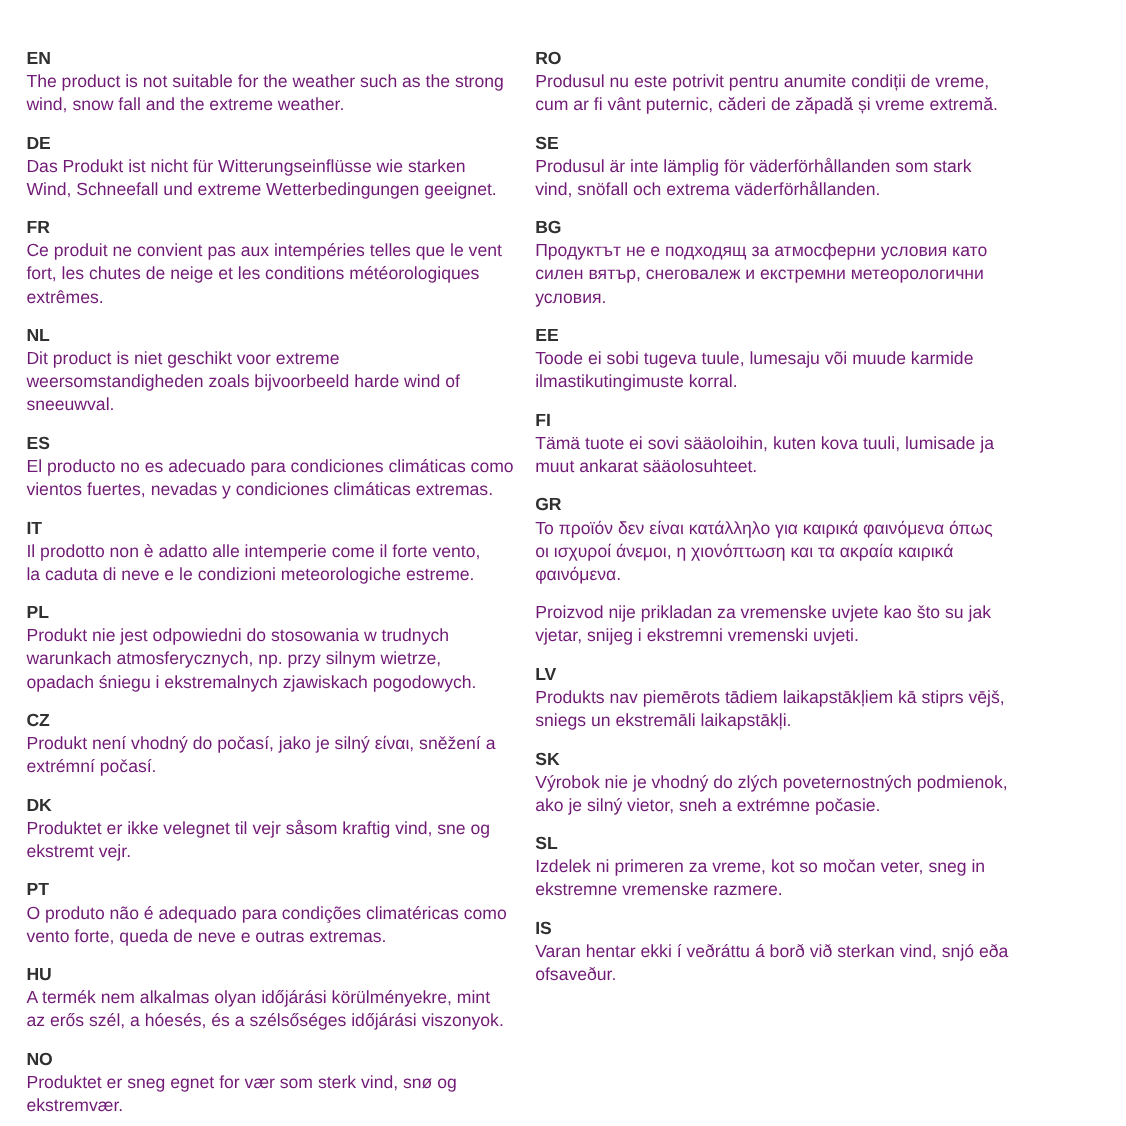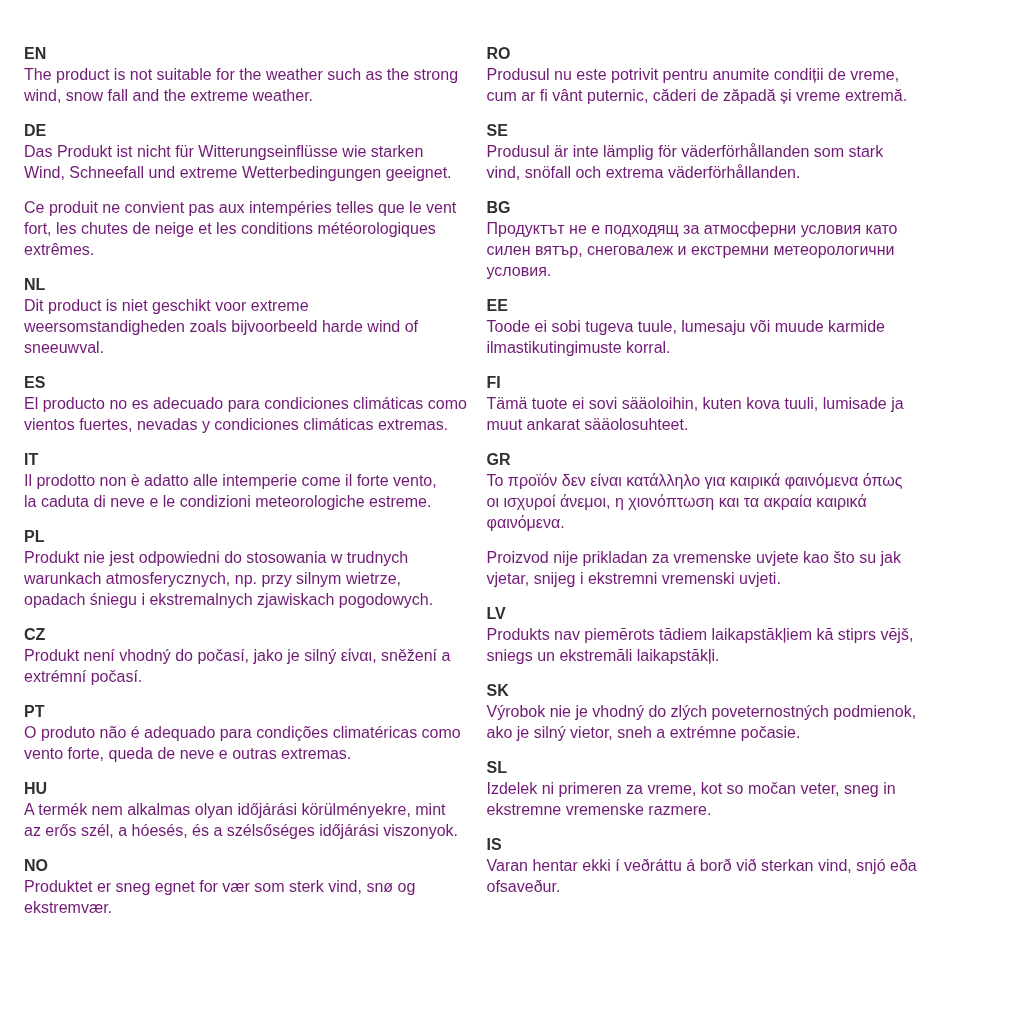--- a/index.html
+++ b/index.html
@@ -52,20 +52,21 @@
       <div class="lang-code">EN</div>
       <div class="lang-text">The product is not suitable for the weather such as the strong
 wind, snow fall and the extreme weather.</div>
     </div>
     <div class="section">
       <div class="lang-code">DE</div>
       <div class="lang-text">Das Produkt ist nicht für Witterungseinflüsse wie starken
 Wind, Schneefall und extreme Wetterbedingungen geeignet.</div>
     </div>
     <div class="section">
+      <div class="lang-code">FR</div>
       <div class="lang-text">Ce produit ne convient pas aux intempéries telles que le vent
 fort, les chutes de neige et les conditions météorologiques
 extrêmes.</div>
     </div>
     <div class="section">
       <div class="lang-code">NL</div>
       <div class="lang-text">Dit product is niet geschikt voor extreme
 weersomstandigheden zoals bijvoorbeeld harde wind of
 sneeuwval.</div>
     </div>
@@ -82,20 +83,25 @@
     <div class="section">
       <div class="lang-code">PL</div>
       <div class="lang-text">Produkt nie jest odpowiedni do stosowania w trudnych
 warunkach atmosferycznych, np. przy silnym wietrze,
 opadach śniegu i ekstremalnych zjawiskach pogodowych.</div>
     </div>
     <div class="section">
       <div class="lang-code">CZ</div>
       <div class="lang-text">Produkt není vhodný do počasí, jako je silný είναι, sněžení a
 extrémní počasí.</div>
+    </div>
+    <div class="section">
+      <div class="lang-code">DK</div>
+      <div class="lang-text">Produktet er ikke velegnet til vejr såsom kraftig vind, sne og
+ekstremt vejr.</div>
     </div>
     <div class="section">
       <div class="lang-code">PT</div>
       <div class="lang-text">O produto não é adequado para condições climatéricas como
 vento forte, queda de neve e outras extremas.</div>
     </div>
     <div class="section">
       <div class="lang-code">HU</div>
       <div class="lang-text">A termék nem alkalmas olyan időjárási körülményekre, mint
 az erős szél, a hóesés, és a szélsőséges időjárási viszonyok.</div>

